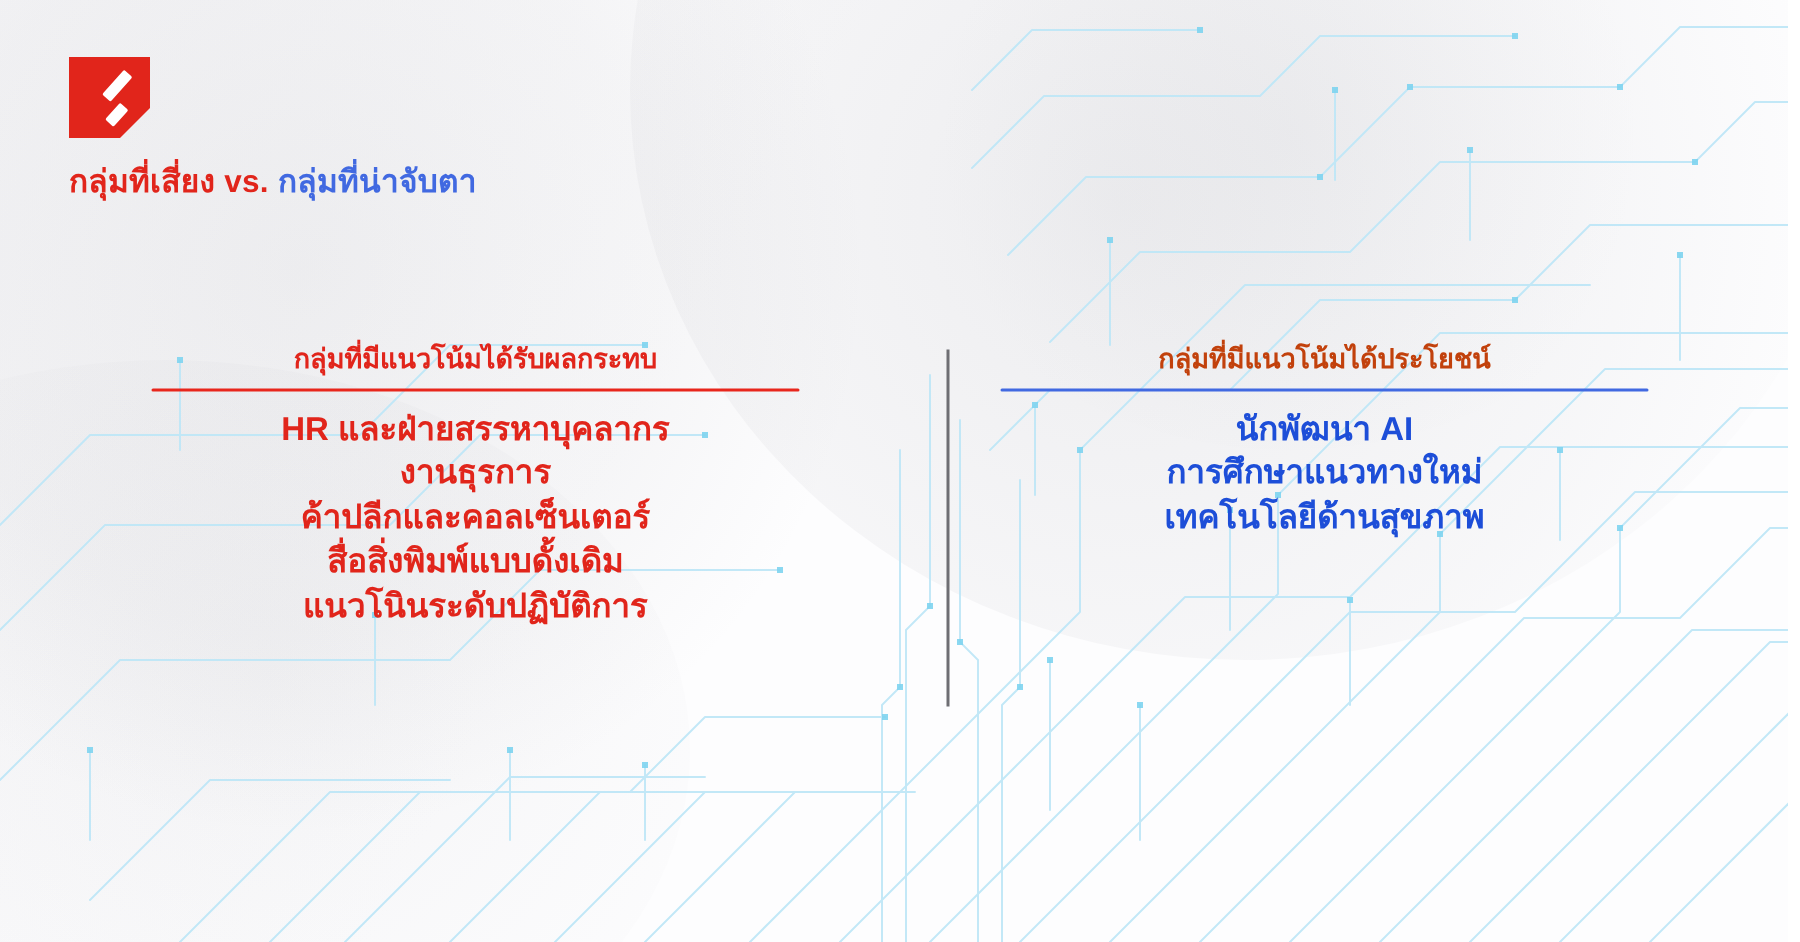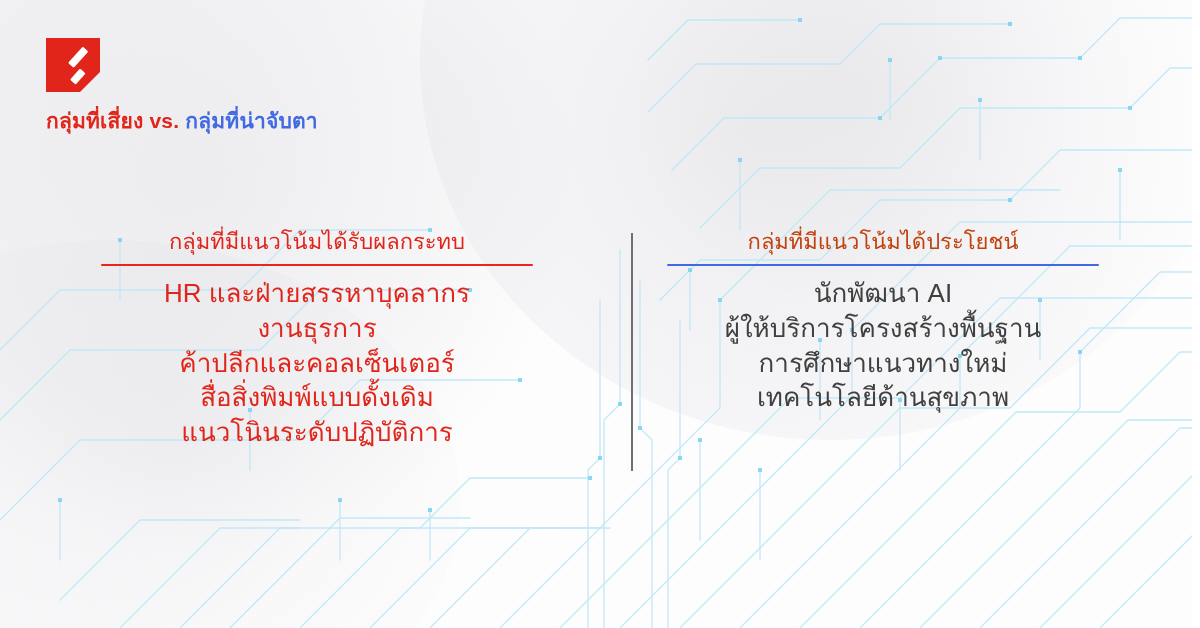--- a/index.html
+++ b/index.html
@@ -54,36 +54,36 @@
   
   #columns{
     position:absolute;left:0;top:228px;width:1200px;height:260px;
     display:flex;align-items:flex-start;
   }
   .col{width:566px;display:flex;flex-direction:column;align-items:center;}
   .col.left{margin-left:34px;}
   .col.right{margin-left:0px;}
 
   .col-head{
-    font-size:22px;font-weight:normal;white-space:nowrap;line-height:1.25;
+    font-size:18px;font-weight:bold;white-space:nowrap;line-height:1.25;
     margin-bottom:8px;
   }
   .col.left  .col-head{color:#E1251B;}
   .col.right .col-head{color:#c2410c;}
 
   .rule{height:2.5px;width:432px;border-radius:1px;}
   .col.left  .rule{background:#E8261C;}
   .col.right .rule{background:#4169E1;}
 
   .col-list{list-style:none;margin:10px 0 0 0;padding:0;text-align:center;}
   .col-list li{
-    font-size:26px;line-height:1.34;white-space:nowrap;font-weight:normal;
+    font-size:22px;line-height:1.34;white-space:nowrap;font-weight:bold;
   }
   .col.left  .col-list li{color:#E1251B;}
-  .col.right .col-list li{color:#404040;text-align:center;}
+  .col.right .col-list li{color:#1d4ed8;text-align:center;}
 
   
   #divider{
     position:absolute;left:631px;top:233px;width:2px;height:238px;
     background:#6e6e73;
   }
 </style>
 </head>
 <body>
 
@@ -222,20 +222,19 @@
         <li>สื่อสิ่งพิมพ์แบบดั้งเดิม</li>
         <li>แนวโนินระดับปฏิบัติการ</li>
       </ul>
     </div>
 
     <div class="col right">
       <div class="col-head">กลุ่มที่มีแนวโน้มได้ประโยชน์</div>
       <div class="rule"></div>
       <ul class="col-list">
         <li>นักพัฒนา AI</li>
-        <li>ผู้ให้บริการโครงสร้างพื้นฐาน</li>
         <li>การศึกษาแนวทางใหม่</li>
         <li>เทคโนโลยีด้านสุขภาพ</li>
       </ul>
     </div>
 
   </div>
 </div>
 
 </body></html>

